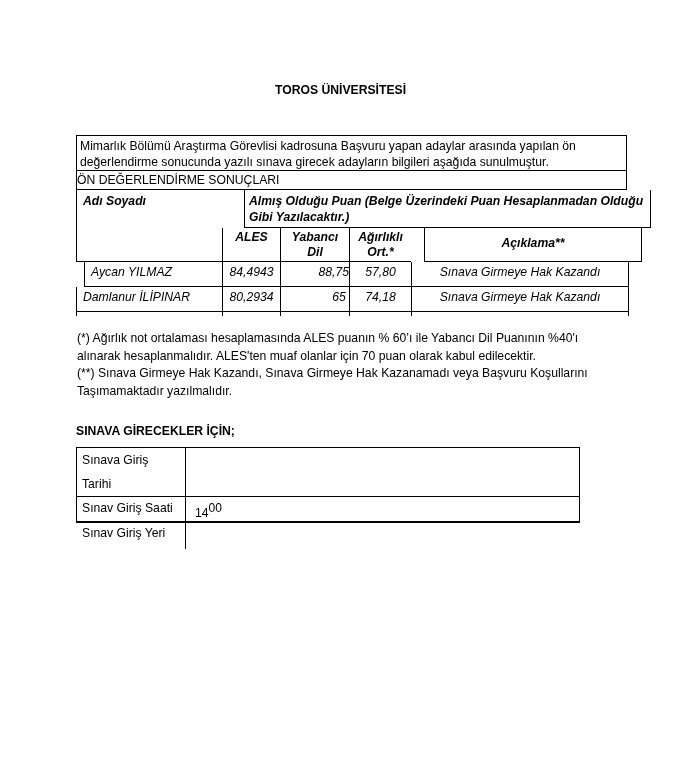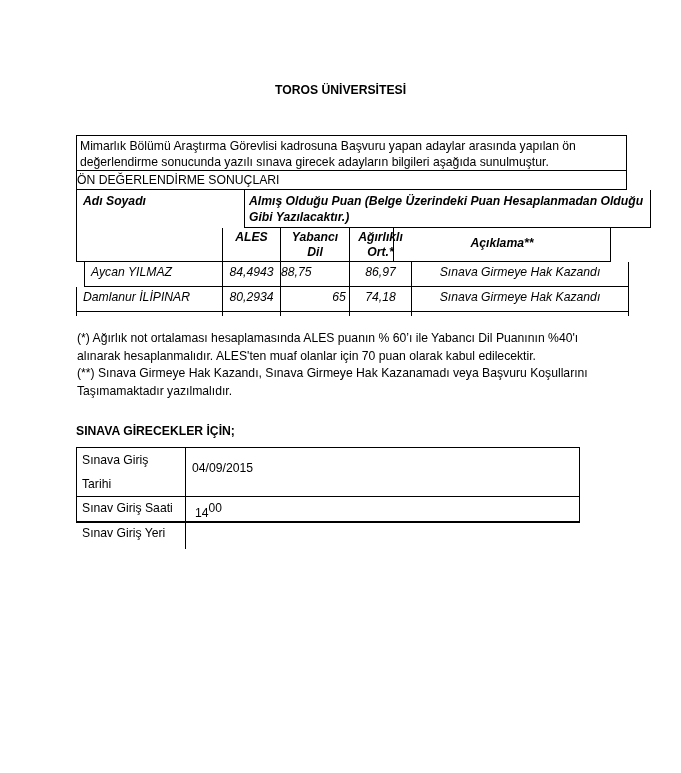--- a/index.html
+++ b/index.html
@@ -58,26 +58,26 @@
 
   <div class="cell bl bb bold" style="left:146px;top:93px;width:58px;height:34px;text-align:center;padding-top:2px;">ALES</div>
   <div class="cell bl bb bold" style="left:204px;top:93px;width:69px;height:34px;text-align:center;line-height:15px;padding-top:2px;">
     <div>Yabancı</div>
     <div>Dil</div>
   </div>
   <div class="cell bl bb bold" style="left:273px;top:93px;width:62px;height:34px;text-align:center;line-height:15px;padding-top:2px;">
     <div>Ağırlıklı</div>
     <div>Ort.*</div>
   </div>
-  <div class="cell bl bb br bold" style="left:317px;top:93px;width:218px;height:34px;text-align:center;line-height:30px;border-right-width:1.5px;">Açıklama**</div>
+  <div class="cell bl bb br bold" style="left:348px;top:93px;width:218px;height:34px;text-align:center;line-height:30px;border-right-width:1.5px;">Açıklama**</div>
 
   <div class="cell bl bb" style="left:8px;top:127px;width:146px;height:25px;padding:3px 6px;border-left-width:1.5px;">Aycan YILMAZ</div>
   <div class="cell bl bb" style="left:146px;top:127px;width:58px;height:25px;text-align:center;padding-top:3px;">84,4943</div>
-  <div class="cell bl bb" style="left:204px;top:127px;width:69px;height:25px;text-align:left;padding-top:3px;">88,75</div>
-  <div class="cell bl bb" style="left:273px;top:127px;width:62px;height:25px;text-align:center;padding-top:3px;">86,97</div>
+  <div class="cell bl bb" style="left:204px;top:127px;width:69px;height:25px;text-align:right;padding-top:3px;">88,75</div>
+  <div class="cell bl bb" style="left:273px;top:127px;width:62px;height:25px;text-align:center;padding-top:3px;">57,80</div>
   <div class="cell bl bb br" style="left:335px;top:127px;width:218px;height:25px;text-align:center;padding-top:3px;border-right-width:1.5px;">Sınava Girmeye Hak Kazandı</div>
 
   <div class="cell bl bb" style="left:0;top:152px;width:146px;height:25px;padding:3px 6px;border-left-width:1.5px;">Damlanur İLİPINAR</div>
   <div class="cell bl bb" style="left:146px;top:152px;width:58px;height:25px;text-align:center;padding-top:3px;">80,2934</div>
   <div class="cell bl bb" style="left:204px;top:152px;width:69px;height:25px;text-align:center;padding-top:3px;padding-left:48px;">65</div>
   <div class="cell bl bb" style="left:273px;top:152px;width:62px;height:25px;text-align:center;padding-top:3px;">74,18</div>
   <div class="cell bl bb br" style="left:335px;top:152px;width:218px;height:25px;text-align:center;padding-top:3px;border-right-width:1.5px;">Sınava Girmeye Hak Kazandı</div>
 
   <div class="cell bl" style="left:0;top:177px;width:1px;height:4px;border-left-width:1.5px;"></div>
   <div class="cell bl" style="left:146px;top:177px;width:1px;height:4px;"></div>
@@ -95,21 +95,20 @@
 </div>
 
 <div class="section-title">SINAVA GİRECEKLER İÇİN;</div>
 
 <div class="t2">
   <div class="row" style="top:0;height:49px;">
     <div class="lab" style="line-height:24px;padding-top:0;">
       <div>Sınava Giriş</div>
       <div>Tarihi</div>
     </div>
-    <div class="val" style="padding-top:13px;">04/09/2015</div>
   </div>
   <div class="row" style="top:49px;height:25px;">
     <div class="lab" style="padding-top:4px;">Sınav Giriş Saati</div>
     <div class="val" style="padding-top:4px;padding-left:8px;"><span>14</span><sup>00</sup></div>
   </div>
   <div class="row last" style="top:74px;height:27px;">
     <div class="lab" style="padding-top:4px;">Sınav Giriş Yeri</div>
   </div>
 </div>
 

